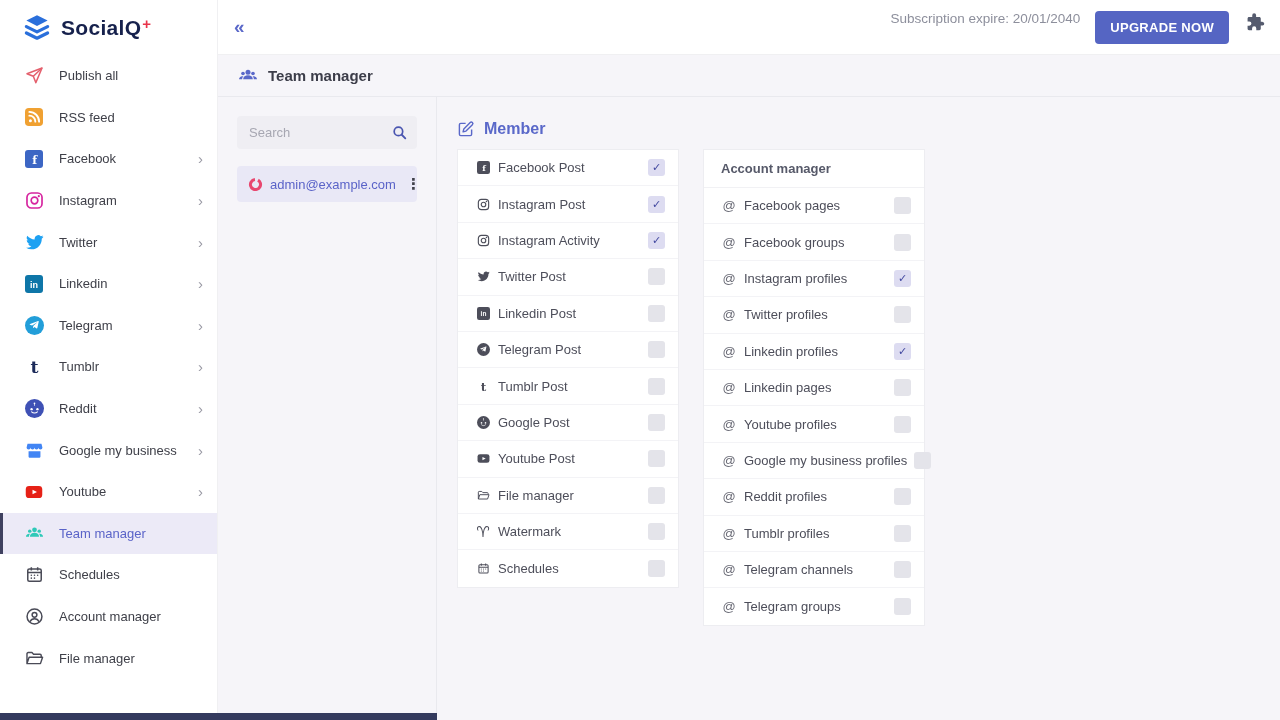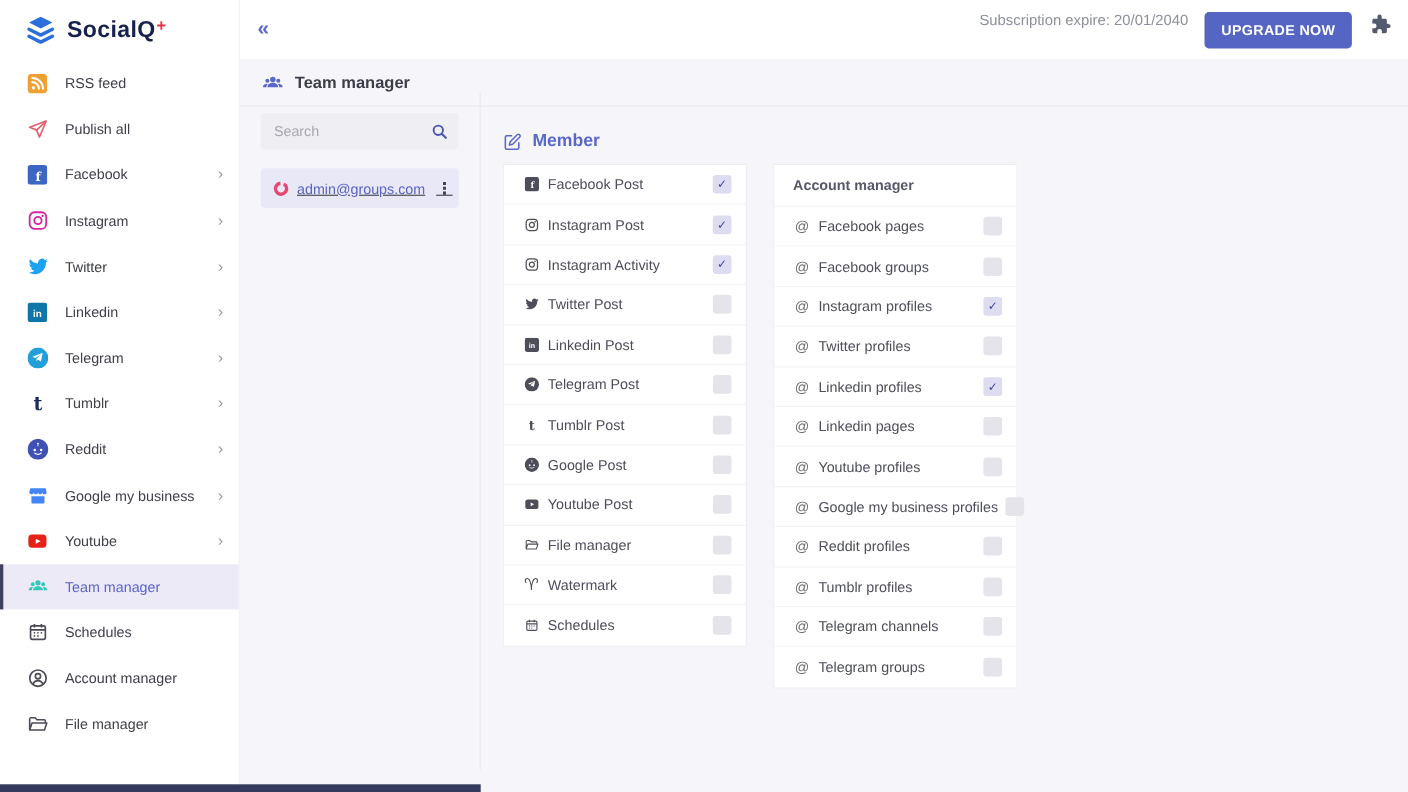--- a/index.html
+++ b/index.html
@@ -24,21 +24,21 @@
   .sub-text { color:#8d8f9c; font-size:13.5px; }
   .upgrade-btn { background:#5565c3; color:#fff; font-weight:bold; font-size:13px; padding:9px 15px; border:none; border-radius:4px; cursor:pointer; letter-spacing:.3px; }
   .puzzle-wrap { width:22px; height:22px; display:flex; cursor:pointer; }
 
   
   .title-bar { position:absolute; left:218px; top:55px; width:1062px; height:42px; display:flex; align-items:center; padding-left:20px; gap:10px; border-bottom:1px solid #e9e9ee; }
   .title-icon { width:20px; height:20px; display:flex; }
   .title-text { font-size:15px; color:#3c3d49; }
 
   
-  .left-col { position:absolute; left:218px; top:84px; width:219px; height:616px; border-right:1px solid #e9e9ee;text-decoration:underline; }
+  .left-col { position:absolute; left:218px; top:97px; width:219px; height:616px; border-right:1px solid #e9e9ee; }
   .search-box { margin:19px 19px 0; position:relative; }
   .search-box input { width:100%; height:33px; background:#efeef3; border:none; border-radius:4px; padding:0 32px 0 12px; font-size:13px; color:#55565f; outline:none; }
   .search-box input::placeholder { color:#a7a7b2; }
   .search-ic { position:absolute; right:9px; top:8px; width:17px; height:17px; cursor:pointer; }
   .member-row { margin:17px 19px 0; height:36px; background:#e9e8f6; border-radius:4px; display:flex; align-items:center; padding:0 8px 0 11px; gap:7px; cursor:pointer; }
   .member-ic { width:15px; height:15px; display:flex; flex:none; }
   .member-email { color:#5a63c8; font-size:13px; white-space:nowrap; }
   .dots { margin-left:auto; color:#3f4049; font-size:15px; font-weight:bold; cursor:pointer; padding:0 3px; }
 
   
@@ -69,36 +69,36 @@
         <path d="M24 3l15 7.5L24 18 9 10.5z" fill="#2a6fdb"></path>
         <path d="M9 19l15 7.5L39 19" stroke="#2a6fdb" stroke-width="4.5" fill="none" stroke-linecap="round" stroke-linejoin="round"></path>
         <path d="M9 28l15 7.5L39 28" stroke="#2a6fdb" stroke-width="4.5" fill="none" stroke-linecap="round" stroke-linejoin="round"></path>
       </svg>
     </span>
     <span class="logo-text"><span>SocialQ</span><span class="logo-plus">+</span></span>
   </div>
   <nav id="sidebar-nav">
       <div class="side-item">
         <span class="side-icon">
+          <svg width="19" height="19" viewBox="0 0 24 24">
+            <path d="M21.5 2.5L2.5 9.8l8 3.2 3.2 8z" fill="none" stroke="#e4606d" stroke-width="1.9" stroke-linejoin="round"></path>
+            <path d="M10.5 13L21.5 2.5" stroke="#e4606d" stroke-width="1.9"></path>
+          </svg>
+        </span>
+        <span class="side-label">Publish all</span>
+      </div>
+      <div class="side-item">
+        <span class="side-icon">
           <svg width="18" height="18" viewBox="0 0 24 24">
             <rect width="24" height="24" rx="5" fill="#f0a132"></rect>
             <circle cx="7.2" cy="17" r="2" fill="#fff"></circle>
             <path d="M5.8 10.2a8 8 0 0 1 8 8M5.8 5.2a13 13 0 0 1 13 13" stroke="#fff" stroke-width="2.5" fill="none" stroke-linecap="round"></path>
           </svg>
         </span>
         <span class="side-label">RSS feed</span>
-      </div>
-      <div class="side-item">
-        <span class="side-icon">
-          <svg width="19" height="19" viewBox="0 0 24 24">
-            <path d="M21.5 2.5L2.5 9.8l8 3.2 3.2 8z" fill="none" stroke="#e4606d" stroke-width="1.9" stroke-linejoin="round"></path>
-            <path d="M10.5 13L21.5 2.5" stroke="#e4606d" stroke-width="1.9"></path>
-          </svg>
-        </span>
-        <span class="side-label">Publish all</span>
       </div>
       <div class="side-item">
         <span class="side-icon">
           <svg width="18" height="18" viewBox="0 0 24 24">
             <rect width="24" height="24" rx="4" fill="#3c66c4"></rect>
             <text x="13" y="19" text-anchor="middle" font-family="DejaVu Serif" font-size="15" font-weight="bold" fill="#fff">f</text>
           </svg>
         </span>
         <span class="side-label">Facebook</span>
         <span class="chev">›</span>
@@ -270,21 +270,21 @@
         <path d="M15.2 15.2l5 5" stroke="#4a55b0" stroke-width="2.6" stroke-linecap="round"></path>
       </svg>
     </span>
   </div>
   <div class="member-row">
     <span class="member-ic">
       <svg width="15" height="15" viewBox="0 0 24 24">
         <circle cx="12" cy="12" r="8" fill="none" stroke="#e8476f" stroke-width="5" stroke-dasharray="44 6" transform="rotate(-60 12 12)"></circle>
       </svg>
     </span>
-    <span class="member-email">admin@groups.com</span>
+    <span class="member-email">admin@example.com</span>
     <span class="dots">⋮</span>
   </div>
 </div>
 
 <div class="right-col">
   <div class="member-title">
     <span class="ed">
       <svg width="18" height="18" viewBox="0 0 24 24">
         <path d="M11.5 4.5H5a1.8 1.8 0 0 0-1.8 1.8V19A1.8 1.8 0 0 0 5 20.8h12.7a1.8 1.8 0 0 0 1.8-1.8v-6.5" fill="none" stroke="#5a68c9" stroke-width="1.9"></path>
         <path d="M17.6 3.4a2 2 0 0 1 2.9 2.9L12 14.8l-3.9 1 1-3.9z" fill="none" stroke="#5a68c9" stroke-width="1.9" stroke-linejoin="round"></path>

